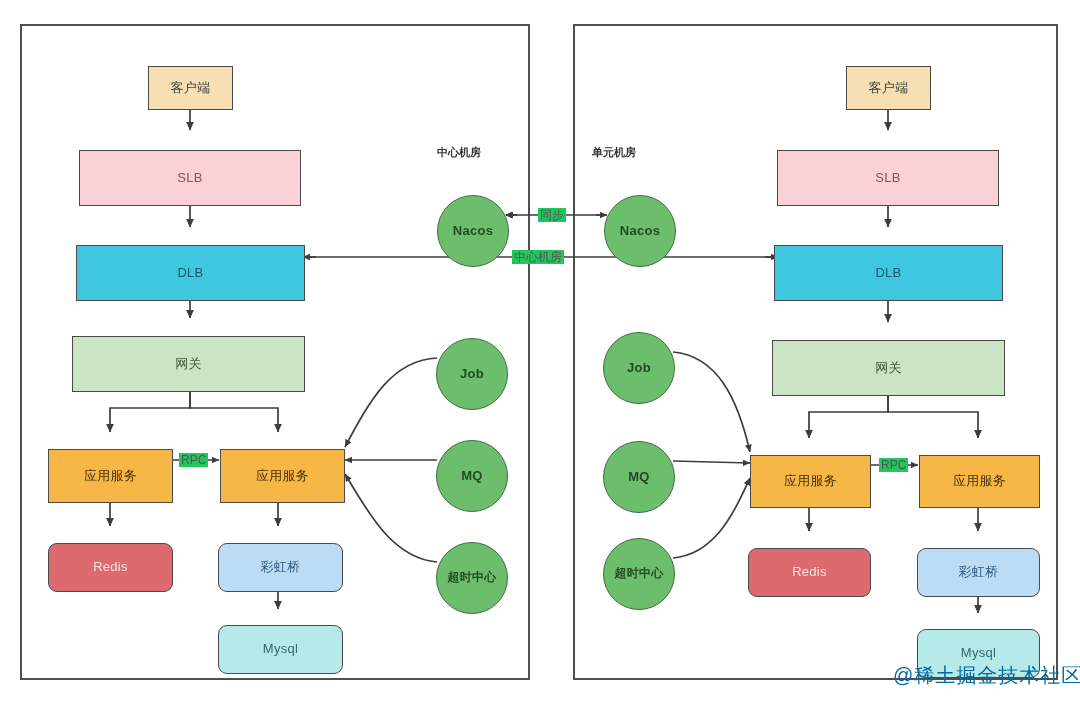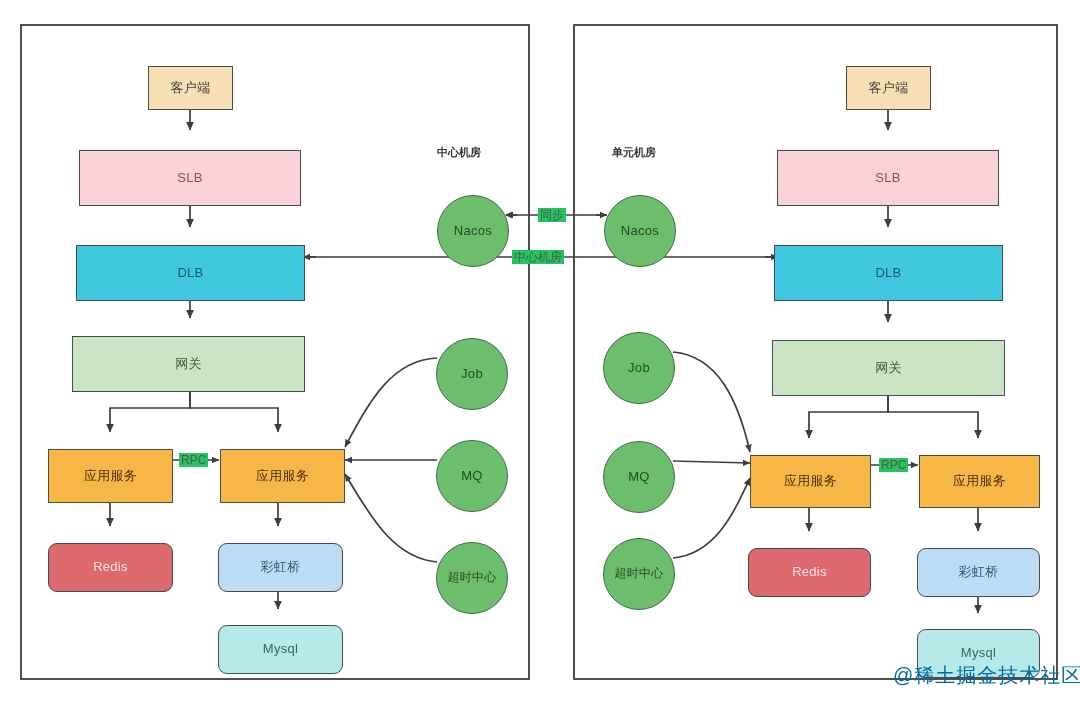--- a/index.html
+++ b/index.html
@@ -41,20 +41,21 @@
   .rect {
     border: 1.6px solid #4a4a4a;
   }
   .rect-round {
     border: 1.6px solid #4a4a4a;
     border-radius: 9px;
   }
   .circle {
     border: 1.6px solid #3f6b43;
     border-radius: 50%;
+    font-weight: bold;
   }
   .panel {
     position: absolute;
     box-sizing: border-box;
     border: 2px solid #4f4f4f;
     background: transparent;
   }
   .edge-label {
     position: absolute;
     background: #22c55e;
@@ -141,21 +142,21 @@
 
       <line x1="871" y1="465" x2="918" y2="465" marker-end="url(#ahs)"></line>
 
       <path d="M673,352 C718,356 738,400 750,452" marker-end="url(#ahs)"></path>
       <line x1="673" y1="461" x2="750" y2="463" marker-end="url(#ahs)"></line>
       <path d="M673,558 C716,554 734,512 750,478" marker-end="url(#ahs)"></path>
     </g>
   </svg>
 
   <div class="zone-label" style="left:437px; top:145px;">中心机房</div>
-  <div class="zone-label" style="left:592px; top:145px;margin-left:20px;">单元机房</div>
+  <div class="zone-label" style="left:592px; top:145px;">单元机房</div>
 
   <div class="edge-label" style="left:538px; top:208px;">同步</div>
   <div class="edge-label" style="left:512px; top:250px;">中心机房</div>
   <div class="edge-label" style="left:179px; top:453px;">RPC</div>
   <div class="edge-label" style="left:879px; top:458px;">RPC</div>
 
   <div class="node rect" style="left:148px; top:50px; width:85px; height:44px; background:#F7DFB4;">客户端</div>
 
   <div class="node rect" style="left:79px; top:134px; width:222px; height:56px; background:#FBD1D8; color:#9c4a55;">SLB</div>
 

